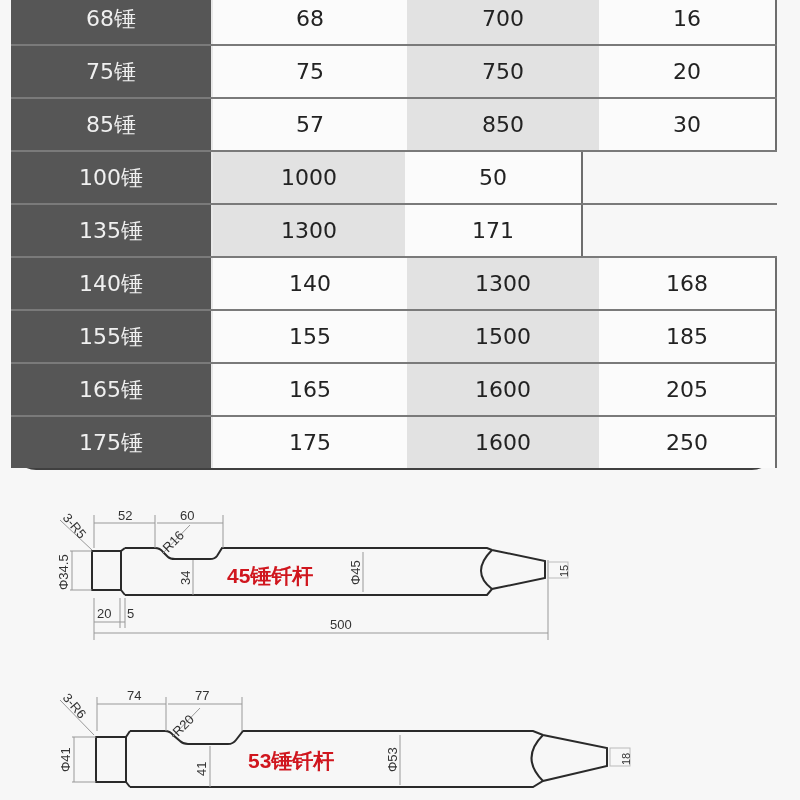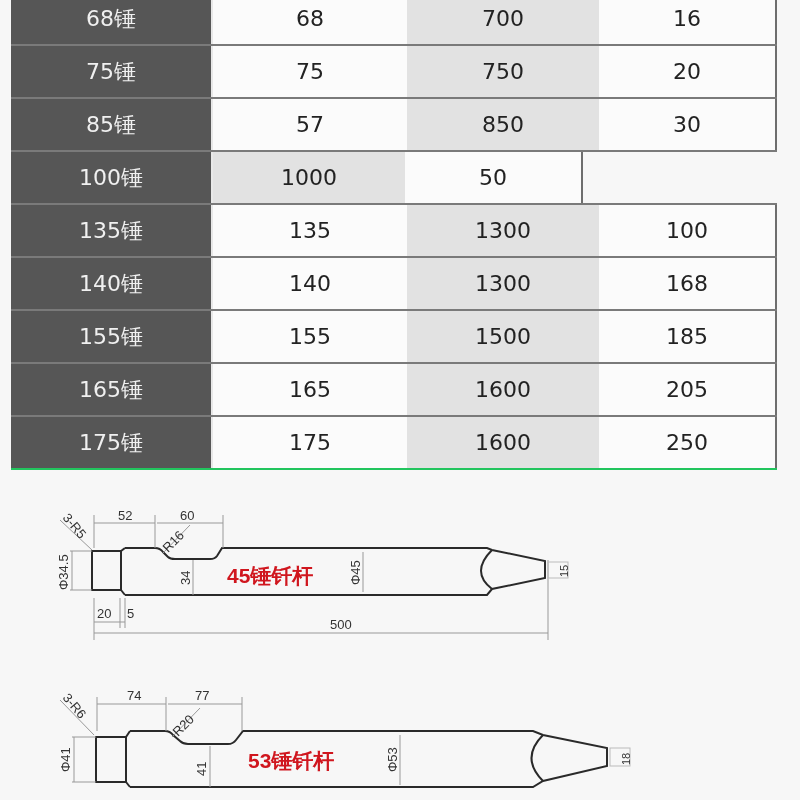--- a/index.html
+++ b/index.html
@@ -1,19 +1,19 @@
 <!DOCTYPE html>
 <html><head>
 <meta charset="utf-8">
 <style>
   html, body { margin:0; padding:0; background:#f7f7f7; }
   body { width:800px; height:800px; overflow:hidden; position:relative; font-family:"DejaVu Sans", sans-serif; }
   .table { position:absolute; left:11px; top:-7px; width:766px; }
   .row { display:flex; height:51px; border-bottom:2px solid #7a7a7a; }
-  .row:last-child { border-bottom:2px solid #22c55e; }
+  .row:last-child { border-bottom:2px solid #404040;border-radius:25px; }
   .cell { display:flex; align-items:center; justify-content:center; font-size:22px; color:#222; box-sizing:border-box; }
   .c0 { width:202px; background:#565656; color:#f0f0f0; border-right:2px solid #e8e8e8; }
   .c1 { width:194px; background:#fbfbfb; }
   .c2 { width:192px; background:#e2e2e2; }
   .c3 { width:178px; background:#fbfbfb; border-right:2px solid #6e6e6e; }
   .drawing { position:absolute; left:0; top:480px; width:800px; height:320px; }
   svg text { font-family:"Liberation Sans", sans-serif; }
 </style>
 </head>
 <body>
@@ -37,23 +37,22 @@
     <div class="cell c2">850</div>
     <div class="cell c3">30</div>
   </div>
   <div class="row">
     <div class="cell c0">100锤</div>
     <div class="cell c2">1000</div>
     <div class="cell c3">50</div>
   </div>
   <div class="row">
     <div class="cell c0">135锤</div>
-    <div class="cell c1">135</div>
     <div class="cell c2">1300</div>
-    <div class="cell c3">100</div>
+    <div class="cell c3">171</div>
   </div>
   <div class="row">
     <div class="cell c0">140锤</div>
     <div class="cell c1">140</div>
     <div class="cell c2">1300</div>
     <div class="cell c3">168</div>
   </div>
   <div class="row">
     <div class="cell c0">155锤</div>
     <div class="cell c1">155</div>

